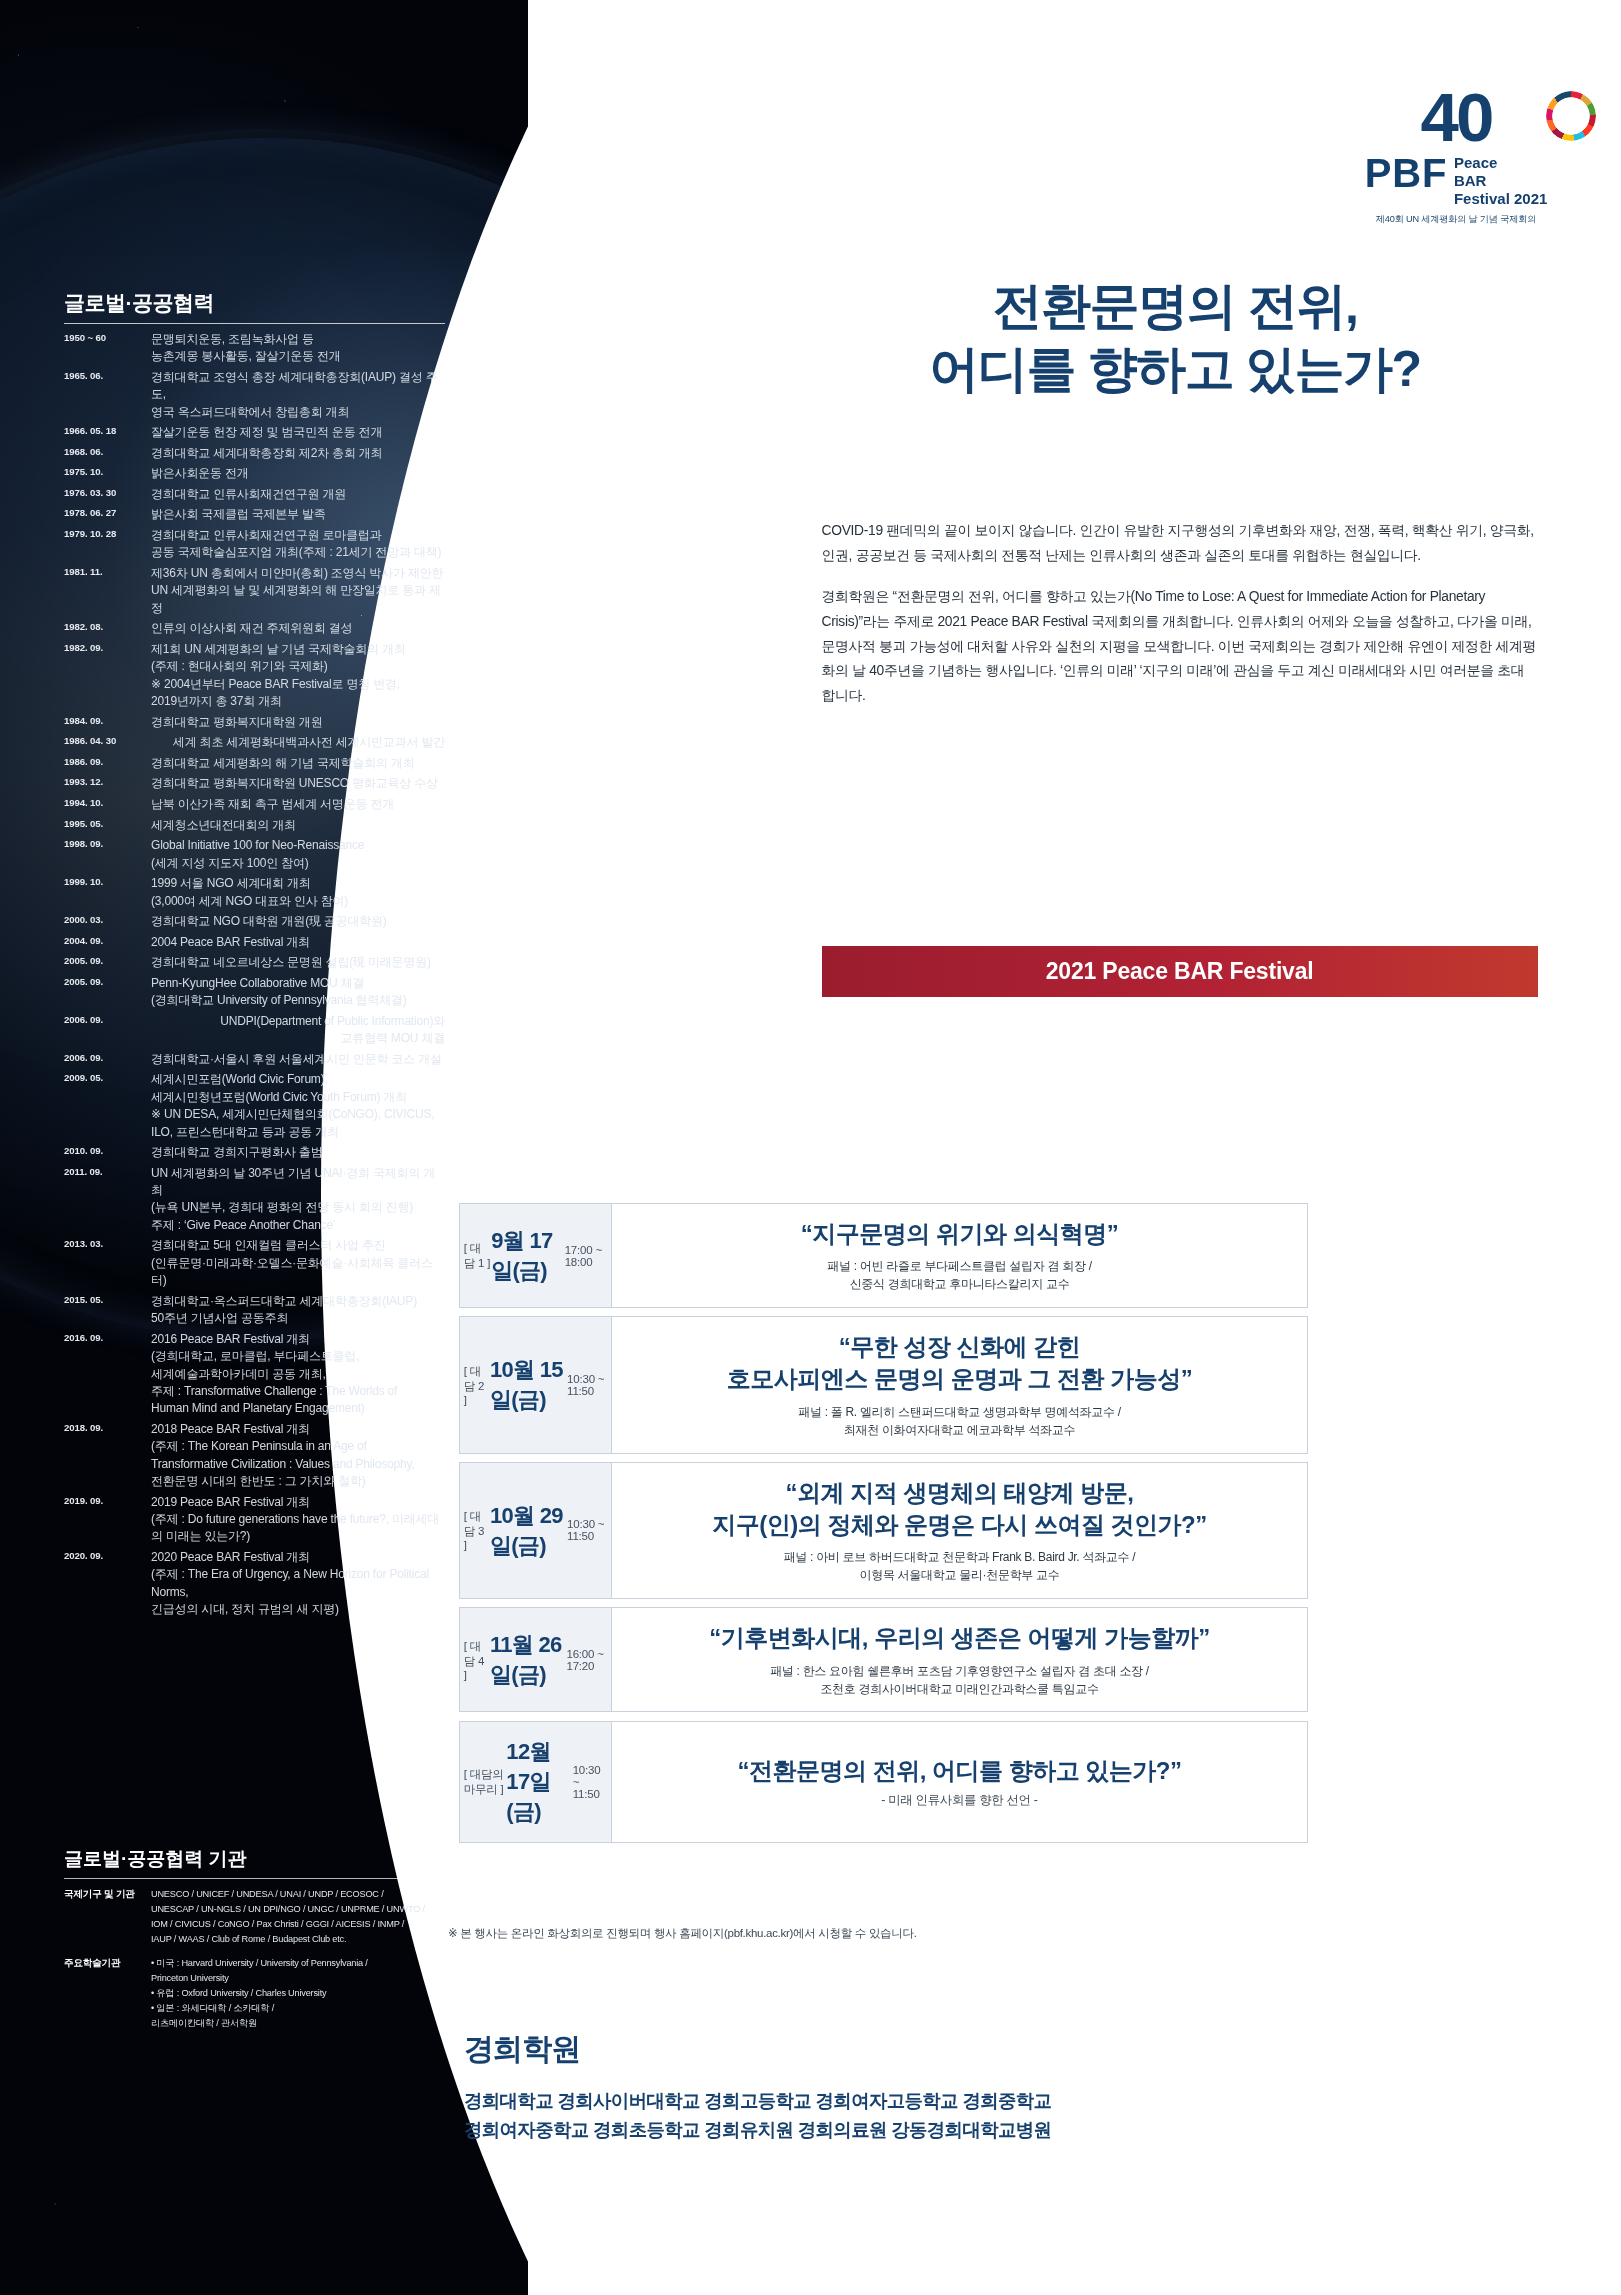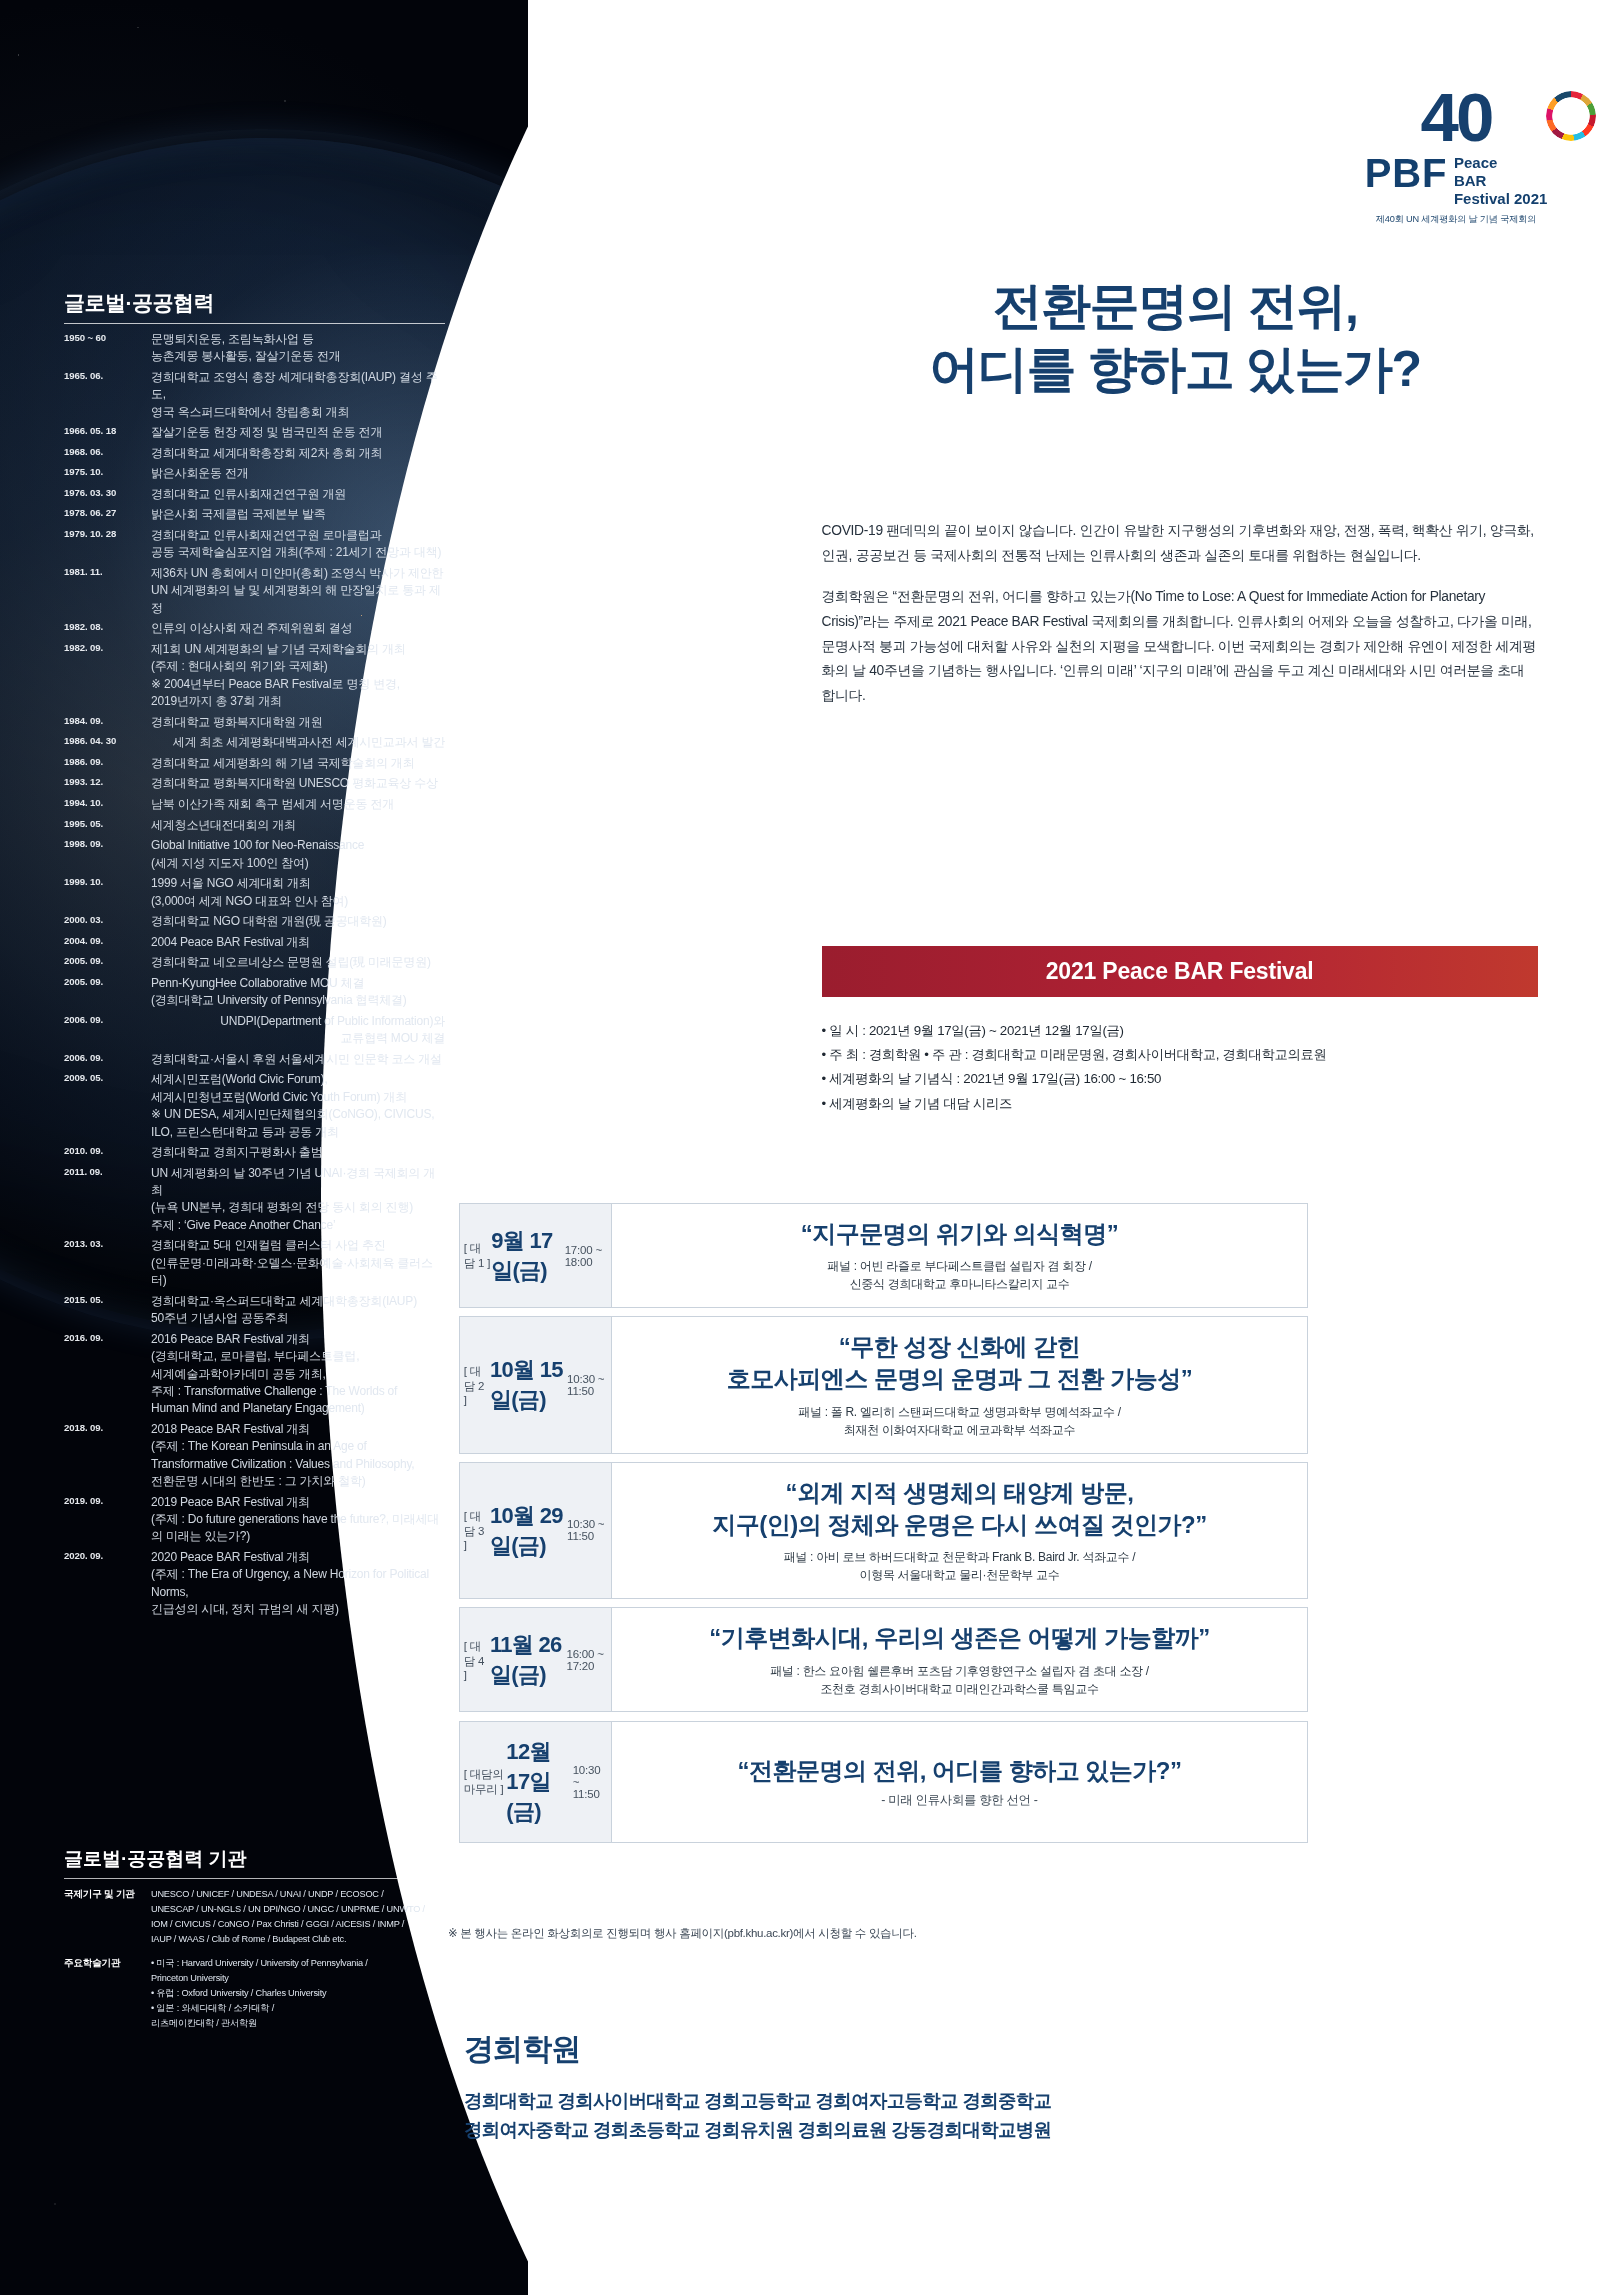--- a/index.html
+++ b/index.html
@@ -463,26 +463,20 @@
     <div class="headline" style="white-space:pre-line">전환문명의 전위,
 어디를 향하고 있는가?</div>
 
     <div class="body-copy">
       <p>COVID-19 팬데믹의 끝이 보이지 않습니다. 인간이 유발한 지구행성의 기후변화와 재앙, 전쟁, 폭력, 핵확산 위기, 양극화, 인권, 공공보건 등 국제사회의 전통적 난제는 인류사회의 생존과 실존의 토대를 위협하는 현실입니다.</p>
       <p>경희학원은 “전환문명의 전위, 어디를 향하고 있는가(No Time to Lose: A Quest for Immediate Action for Planetary Crisis)”라는 주제로 2021 Peace BAR Festival 국제회의를 개최합니다. 인류사회의 어제와 오늘을 성찰하고, 다가올 미래, 문명사적 붕괴 가능성에 대처할 사유와 실천의 지평을 모색합니다. 이번 국제회의는 경희가 제안해 유엔이 제정한 세계평화의 날 40주년을 기념하는 행사입니다. ‘인류의 미래’ ‘지구의 미래’에 관심을 두고 계신 미래세대와 시민 여러분을 초대합니다.</p>
     </div>
 
     <div class="ribbon">2021 Peace BAR Festival</div>
 
-    <div class="facts">
-      <div>• 일 시 : 2021년 9월 17일(금) ~ 2021년 12월 17일(금)</div>
-      <div>• 주 최 : 경희학원  • 주 관 : 경희대학교 미래문명원, 경희사이버대학교, 경희대학교의료원</div>
-      <div>• 세계평화의 날 기념식 : 2021년 9월 17일(금) 16:00 ~ 16:50</div>
-      <div>• 세계평화의 날 기념 대담 시리즈</div>
-    </div>
   </div>
 
   <div class="sessions">
     <div id="session-rows">
         <div class="srow">
           <div class="sleft">
             <div class="s-tag">[ 대담 1 ]</div>
             <div class="s-date">9월 17일(금)</div>
             <div class="s-time">17:00 ~ 18:00</div>
           </div>

